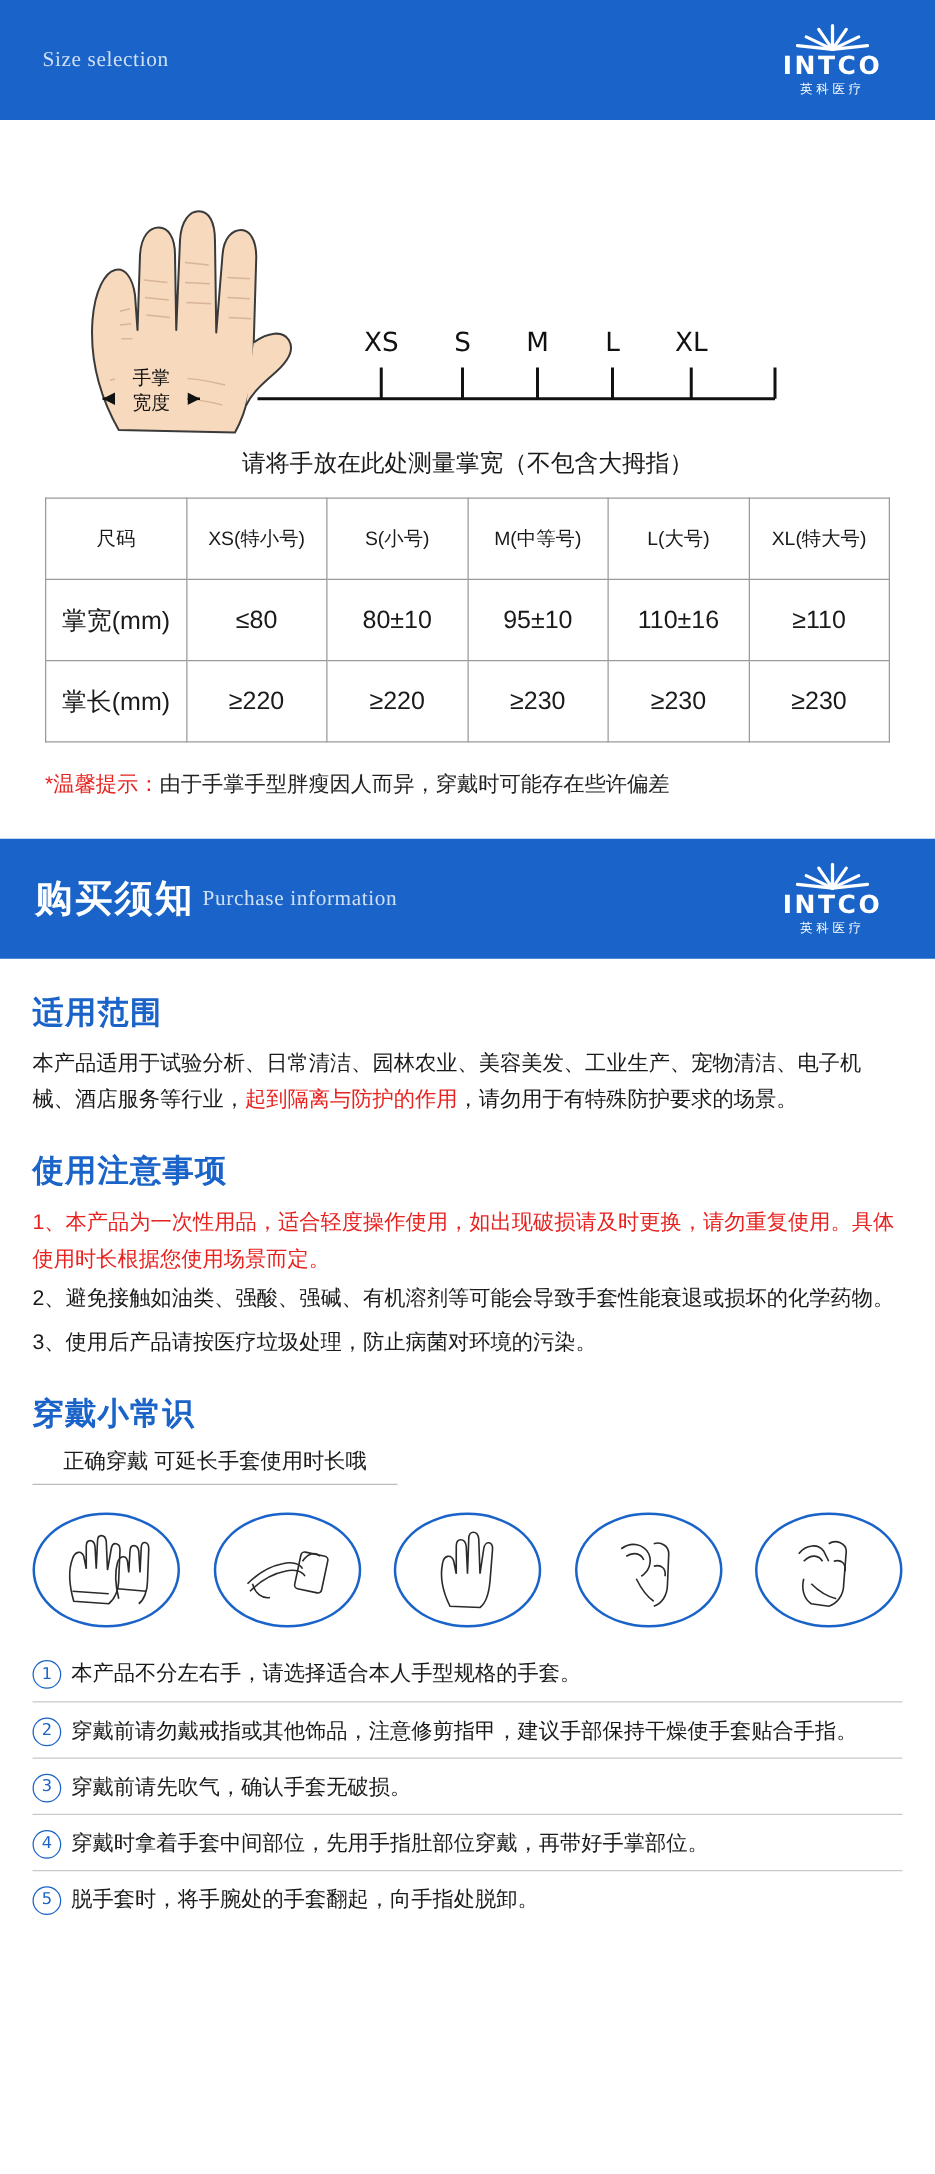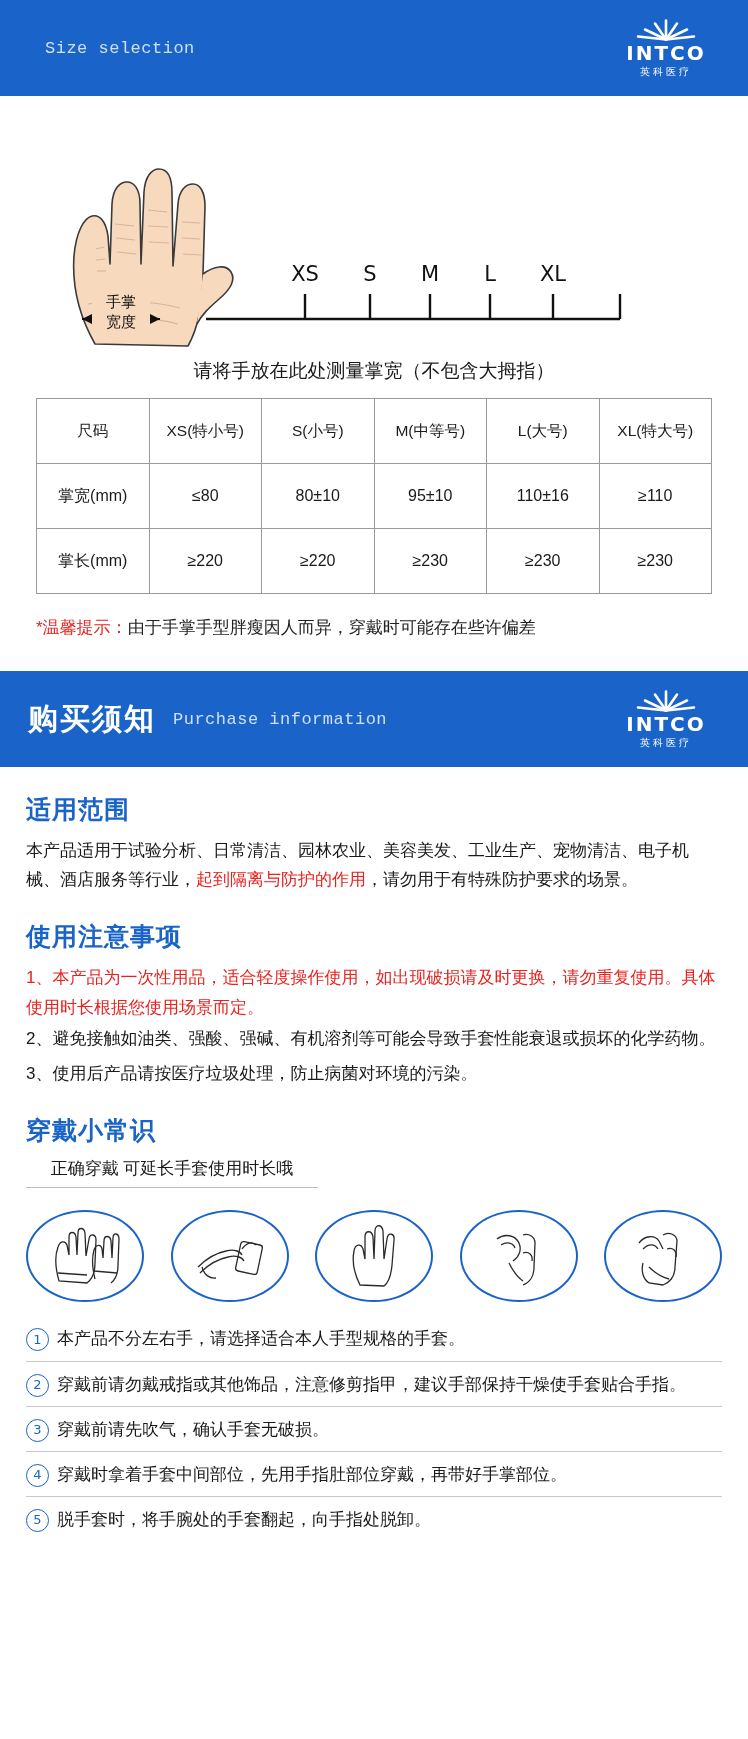--- a/index.html
+++ b/index.html
@@ -24,23 +24,23 @@
   }
   .banner .cn{
     color:#ffffff;
     font-size:30px;
     font-weight:bold;
     letter-spacing:2px;
   }
   .banner .en{
     color:#cfe0f5;
     font-size:17px;
-    margin-left:17px;
+    margin-left:6px;
     letter-spacing:.5px;
-    font-family:Liberation Mono, monospace;
+    font-family:Liberation Serif, serif;
   }
   .logo{
     position:absolute;
     right:26px;
     top:50%;
     transform:translateY(-50%);
     text-align:center;
     width:112px;
   }
   .logo .rays{display:block;height:24px;margin:0 auto 1px;}
@@ -68,21 +68,21 @@
   table.size{
     border-collapse:collapse;
     margin:24px auto 0;
     width:676px;
     table-layout:fixed;
   }
   table.size td{
     border:1px solid #9a9a9a;
     height:62px;
     text-align:center;
-    font-size:16px;
+    font-size:20px;
     color:#1a1a1a;
   }
   table.size td.hd{font-size:15.5px;}
   .note{
     width:676px;
     margin:22px auto 0;
     font-size:17px;
     color:#222;
   }
   .note .red{color:#e8221f;}

